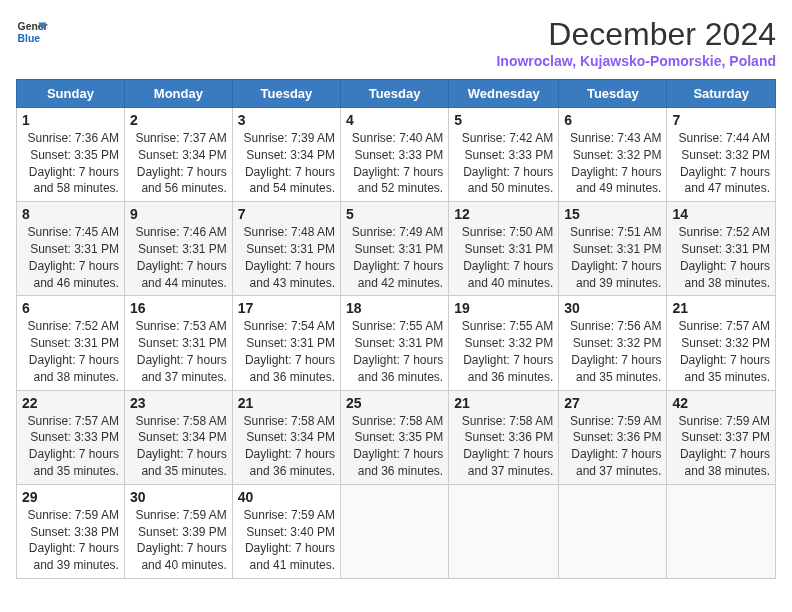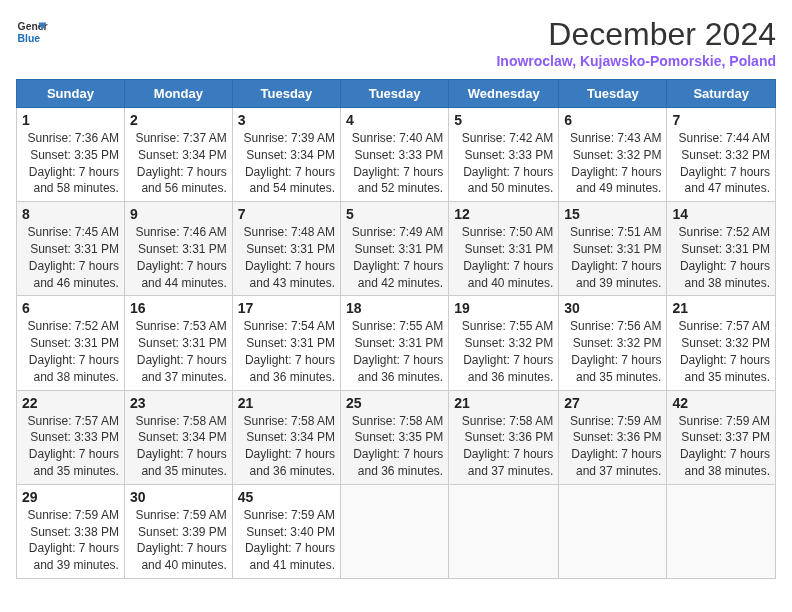--- a/index.html
+++ b/index.html
@@ -354,21 +354,21 @@
       </td>
         <td>
         <span class="day-num">30</span>
         <div class="day-info">
           Sunrise: 7:59 AM<br>
           Sunset: 3:39 PM<br>
           Daylight: 7 hours and 40 minutes.
         </div>
       </td>
         <td>
-        <span class="day-num">45</span>
+        <span class="day-num">40</span>
         <div class="day-info">
           Sunrise: 7:59 AM<br>
           Sunset: 3:40 PM<br>
           Daylight: 7 hours and 41 minutes.
         </div>
       </td>
         <td class="empty"></td>
         <td class="empty"></td>
         <td class="empty"></td>
         <td class="empty"></td>

